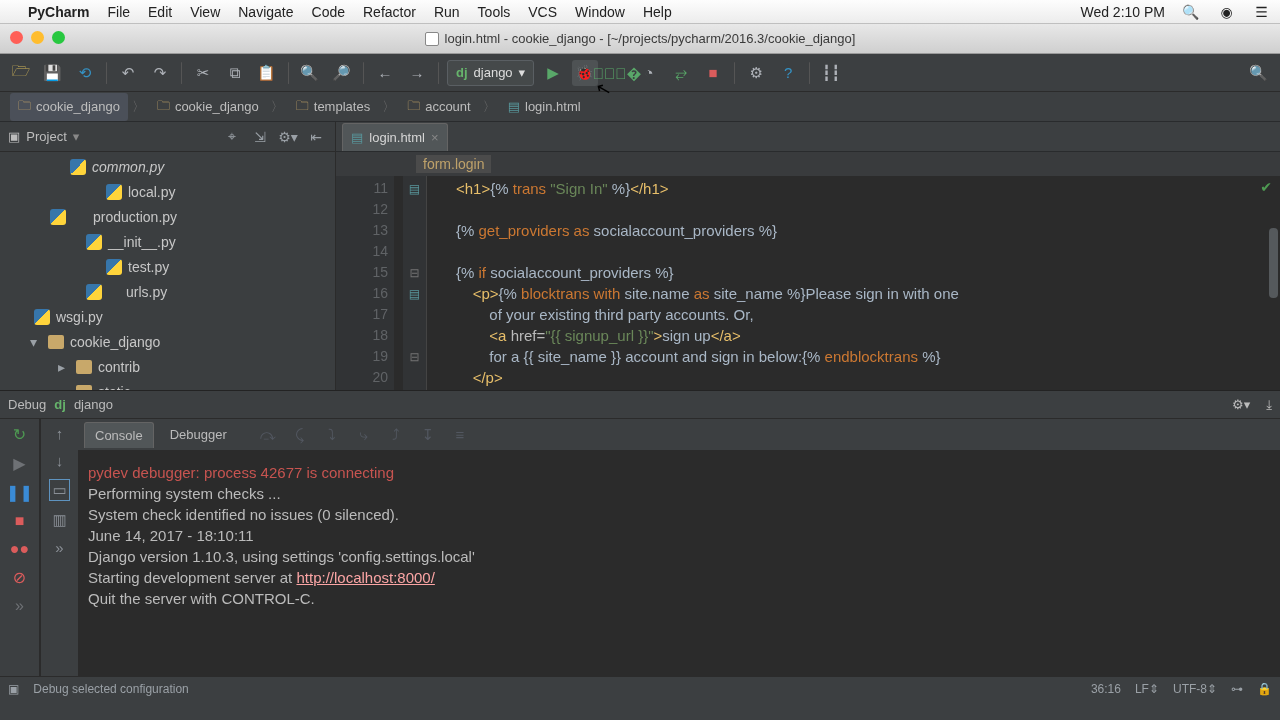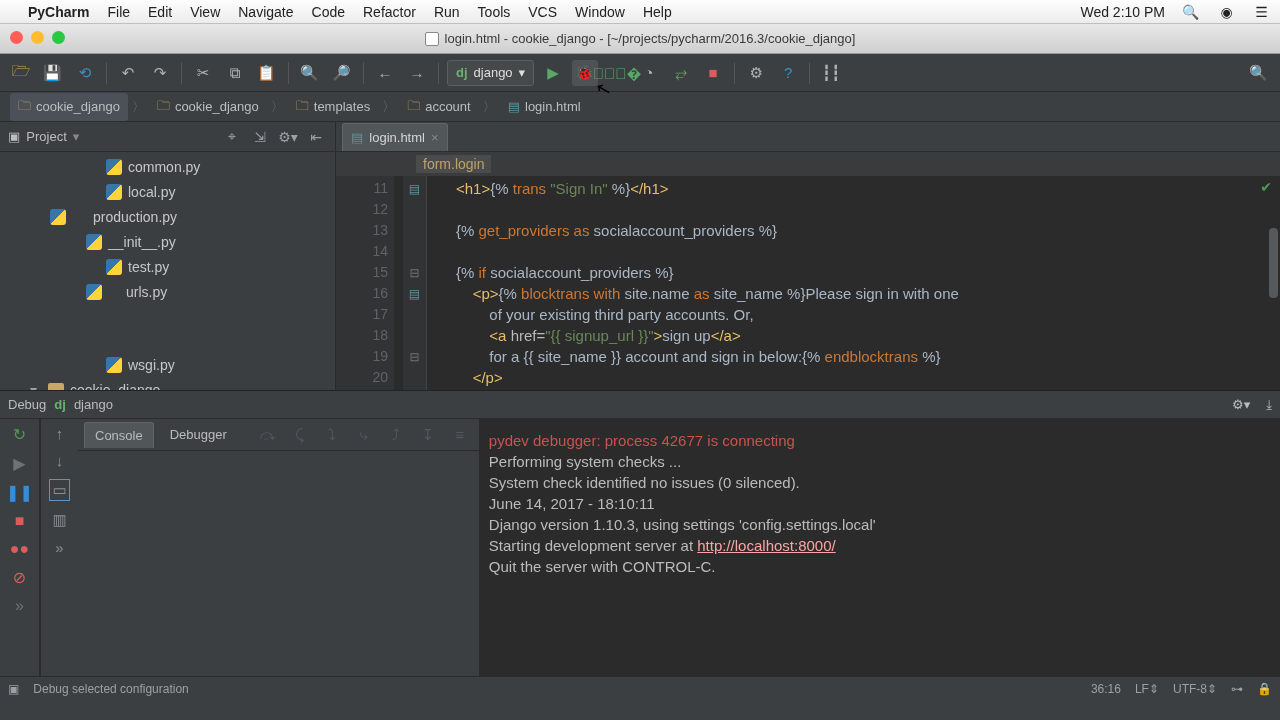--- a/index.html
+++ b/index.html
@@ -69,21 +69,21 @@
 .scrollthumb{position:absolute;right:2px;top:52px;width:9px;height:70px;background:#55595c;border-radius:4px;}
 
 
 .debug { display:flex; flex-direction:column; height:286px; border-top:1px solid #232323; }
 .debughead { height:28px; background:#3c3f41; border-bottom:1px solid #2b2b2b; padding:0 8px; gap:8px; font-size:13px; }
 .debughead .grow{flex:1;}
 .debughead .dj{color:#66b36b;font-weight:700;}
 .debugbody { display:flex; flex:1; overflow:hidden; }
 .debugleft { width:40px; background:#3c3f41; border-right:1px solid #2b2b2b; display:flex; flex-direction:column; align-items:center; padding-top:6px; gap:10px; font-size:16px; }
 .debugleft .rerun{color:#4e9a52;} .debugleft .pause{color:#3a8bd6;} .debugleft .stop{color:#db5c5c;} .debugleft .bp{color:#db5c5c;} .debugleft .dim{color:#6e7175;}
-.debugright { flex:1; display:flex; }
+.debugright { flex:1; display:flex; flex-direction:column; }
 .dbgtoolbar { height:32px; background:#3c3f41; border-bottom:1px solid #2b2b2b; padding:0 6px; gap:6px; }
 .dtab { height:26px; padding:0 10px; border-radius:3px 3px 0 0; font-size:13px; }
 .dtab.active { background:#515658; border:1px solid #646464; border-bottom:none; }
 .dbgstep { width:26px;height:26px;display:flex;align-items:center;justify-content:center;color:#525760;font-size:15px; }
 .console { flex:1; background:#2b2b2b; padding:11px 10px; font-size:15px; line-height:21px; }
 .console .warn{color:#c75450;}
 .console a{color:#fca5a5;text-decoration:underline;}
 .consolescroll { width:38px; border-left:1px solid #2b2b2b; background:#3c3f41; display:flex; flex-direction:column; align-items:center; padding-top:6px; gap:10px; color:#8a8f96; font-size:15px; }
 .consolescroll .boxed{border:1px solid #5e93bf; padding:1px 2px;}
 
@@ -201,45 +201,45 @@
       <span>▣</span>
       <span>Project</span>
       <span style="color:#888">▾</span>
       <span style="flex:1"></span>
       <span class="mini">⌖</span>
       <span class="mini">⇲</span>
       <span class="mini">⚙▾</span>
       <span class="mini">⇤</span>
     </div>
     <div class="tree mono" id="tree">
+        <div class="tnode" style="padding-left: 70px; font-style: italic;">
+          <span class="pyglyph"></span>
+          <span>common.py</span>
+        </div>
         <div class="tnode" style="padding-left: 106px;">
           <span class="pyglyph"></span>
-          <span>common.py</span>
+          <span>local.py</span>
+        </div>
+        <div class="tnode" style="padding-left: 50px; gap: 27px;">
+          <span class="pyglyph"></span>
+          <span>production.py</span>
+        </div>
+        <div class="tnode" style="padding-left: 86px;">
+          <span class="pyglyph"></span>
+          <span>__init__.py</span>
         </div>
         <div class="tnode" style="padding-left: 106px;">
           <span class="pyglyph"></span>
-          <span>local.py</span>
-        </div>
-        <div class="tnode" style="padding-left: 50px; gap: 27px;">
-          <span class="pyglyph"></span>
-          <span>production.py</span>
-        </div>
-        <div class="tnode" style="padding-left: 86px;">
-          <span class="pyglyph"></span>
-          <span>__init__.py</span>
-        </div>
-        <div class="tnode" style="padding-left: 106px;">
-          <span class="pyglyph"></span>
           <span>test.py</span>
         </div>
         <div class="tnode" style="padding-left: 86px; gap: 24px;">
           <span class="pyglyph"></span>
           <span>urls.py</span>
         </div>
-        <div class="tnode" style="padding-left: 106px; margin-top: 48px;">
+        <div class="tnode" style="padding-left: 34px;">
           <span class="pyglyph"></span>
           <span>wsgi.py</span>
         </div>
         <div class="tnode" style="padding-left: 30px;">
           <span class="arrow">▾</span>
           <span class="dirglyph"></span>
           <span>cookie_django</span>
         </div>
         <div class="tnode" style="padding-left: 58px;">
           <span class="arrow">▸</span>

